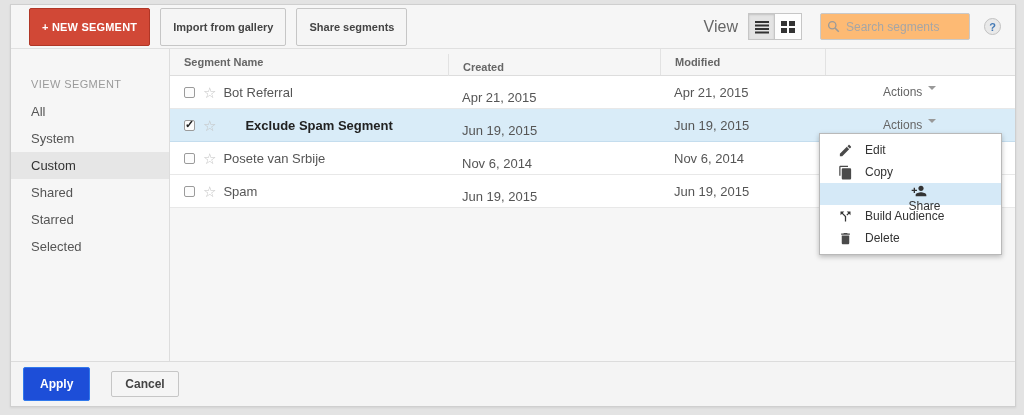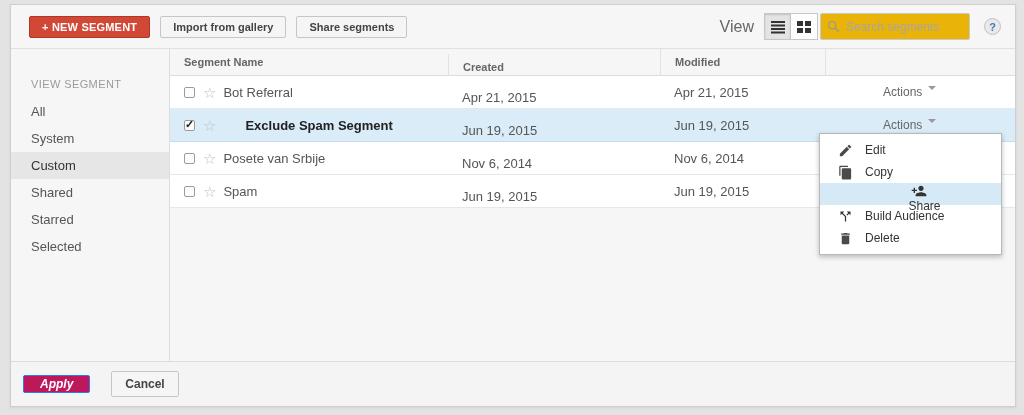--- a/index.html
+++ b/index.html
@@ -16,41 +16,41 @@
     box-shadow:0 1px 2px rgba(0,0,0,.08);
     display:flex; flex-direction:column;
   }
   
   .toolbar {
     height:44px; flex:0 0 44px; display:flex; align-items:center;
     padding:0 14px 0 18px; border-bottom:1px solid #e0e0e0;
   }
   .btn {
     display:inline-flex; align-items:center; justify-content:center;
-    height:22px; padding:0 12px; font-size:11px; font-weight:bold;
+    height:38px; padding:0 12px; font-size:11px; font-weight:bold;
     border:1px solid #c6c6c6; border-radius:2px; background:#f5f5f5;
     color:#444; cursor:pointer; white-space:nowrap;
   }
   .btn-red {
     background:#d14836; border-color:#b03626; color:#fff;
     letter-spacing:.2px;
   }
   .toolbar .btn + .btn { margin-left:10px; }
   .toolbar-spacer { flex:1; }
   .view-label { font-size:16px; color:#666; margin-right:10px; }
   .view-toggle { display:flex; }
   .view-btn {
     width:27px; height:27px; border:1px solid #c6c6c6; background:#fdfdfd;
     display:flex; align-items:center; justify-content:center; cursor:pointer;
   }
   .view-btn.active { background:#e4e4e4; box-shadow:inset 0 1px 2px rgba(0,0,0,.15); }
   .view-btn + .view-btn { border-left:none; }
   .searchbox {
-    width:150px; height:27px; background:#eab308; border:1px solid #c9c9c9;
-    border-radius:2px; display:flex; align-items:center; margin-left:2px; padding:0 6px;
+    width:150px; height:27px; background:#fdba74; border:1px solid #c9c9c9;
+    border-radius:2px; display:flex; align-items:center; margin-left:18px; padding:0 6px;
   }
   .searchbox input {
     border:none; outline:none; background:transparent; font-size:12px;
     color:#555; width:116px; margin-left:6px;
     font-family:"Liberation Sans", sans-serif;
   }
   .searchbox input::placeholder { color:#a6a6a6; }
   .help-circle {
     width:17px; height:17px; border-radius:50%; background:#e9e9e9;
     border:1px solid #c2c2c2; color:#4379b5; font-size:11px; font-weight:bold;
@@ -116,23 +116,23 @@
   }
   .menu-item.highlighted { background:#d5e9f7;flex-direction:column; }
   .menu-item .mi-icon { width:17px; height:17px; display:flex; align-items:center; justify-content:center; }
   .menu-item .mi-label { margin-left:11px; }
   
   .footer {
     height:45px; flex:0 0 45px; border-top:1px solid #dcdcdc;
     display:flex; align-items:center; padding-left:12px; background:#f4f4f4;
   }
   .btn-apply {
-    height:18px; padding:0 16px; background:#be185d; border:1px solid #3079ed;
+    height:34px; padding:0 16px; background:#1d4ed8; border:1px solid #3079ed;
     border-radius:2px; color:#fff; font-size:12px; font-weight:bold; cursor:pointer;
-    display:inline-flex; align-items:center;font-style:italic;
+    display:inline-flex; align-items:center;
   }
   .btn-cancel {
     height:26px; padding:0 13px; background:#f5f5f5; border:1px solid #c6c6c6;
     border-radius:2px; color:#444; font-size:12px; font-weight:bold; cursor:pointer;
     display:inline-flex; align-items:center; margin-left:21px;
   }
   svg { display:block; }
 </style>
 </head>
 <body>

